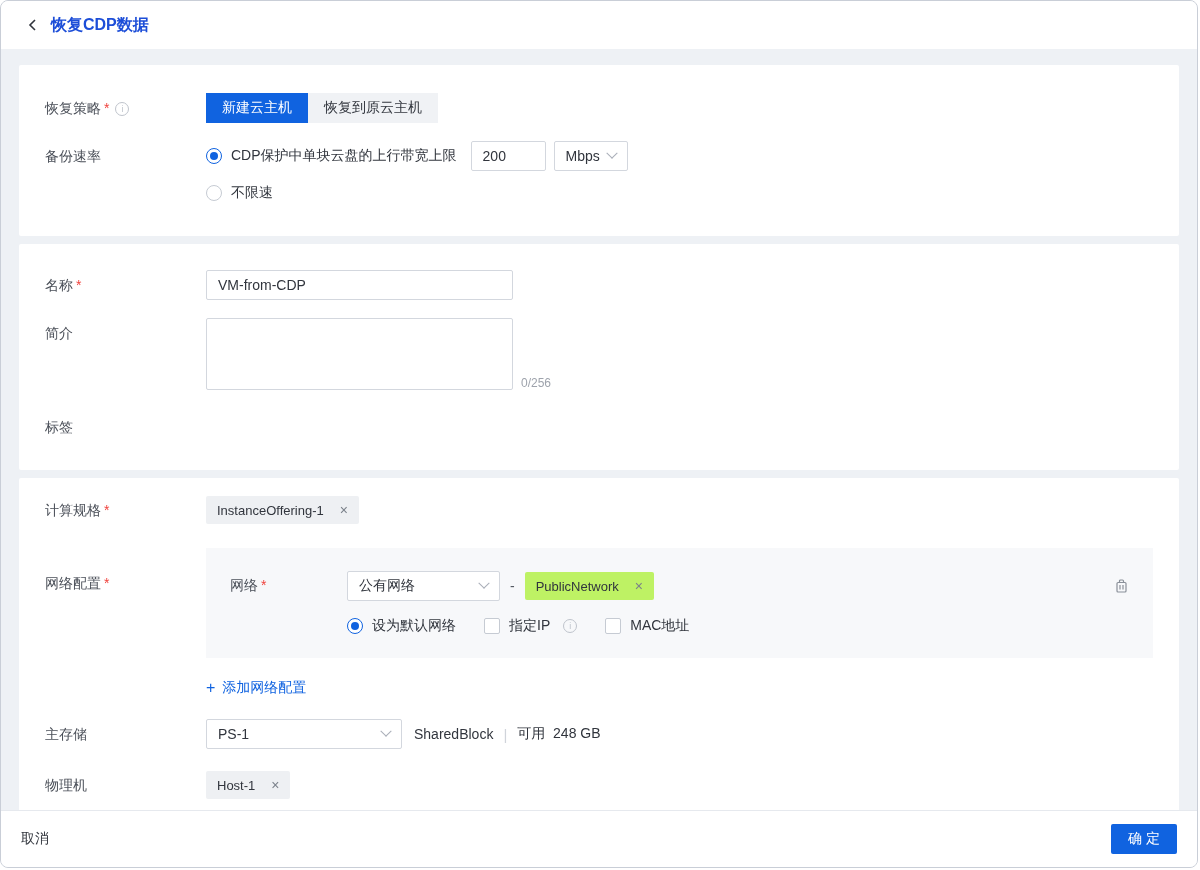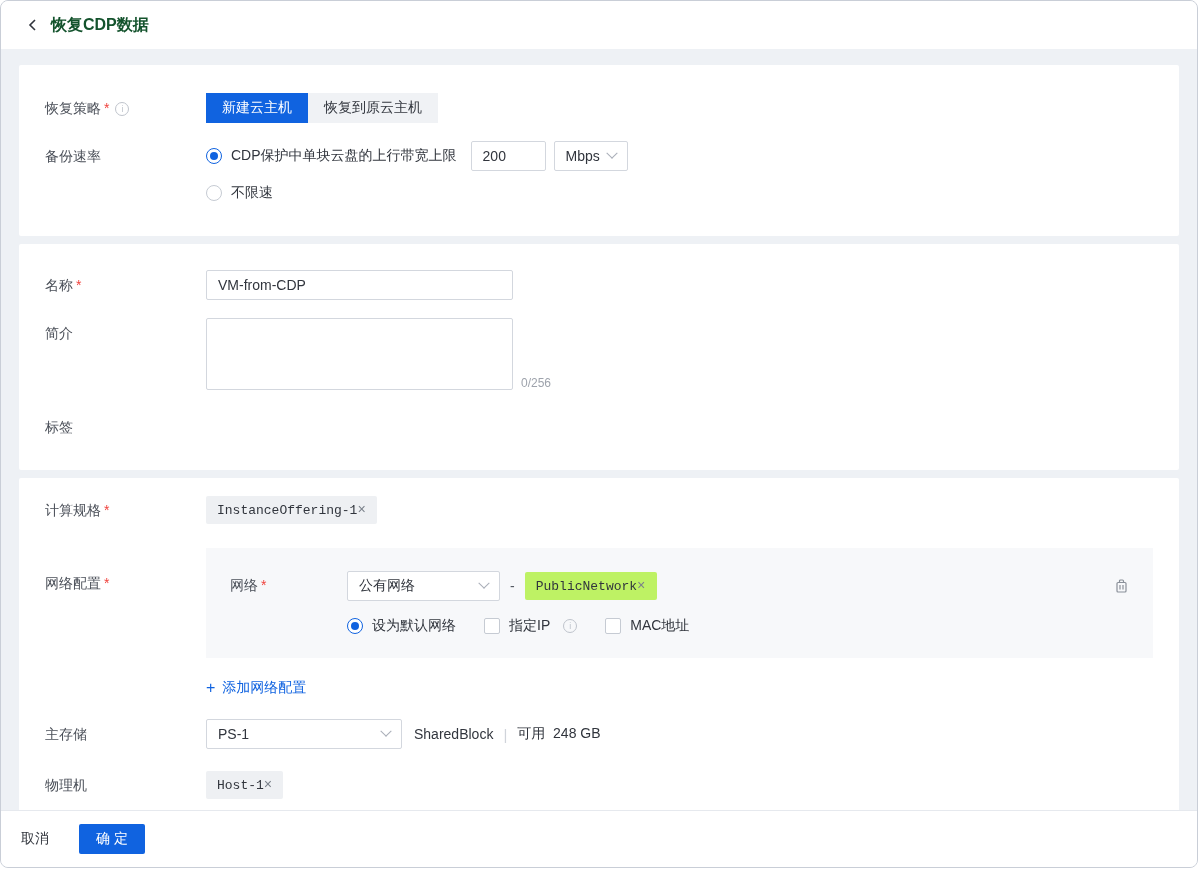--- a/index.html
+++ b/index.html
@@ -21,21 +21,21 @@
   
   .header {
     flex: none; height: 48px; background: #fff;
     display: flex; align-items: center; padding: 0 24px;
   }
   .back-icon {
     width: 16px; height: 16px; margin-right: 10px; cursor: pointer;
     display: inline-flex; align-items: center; justify-content: center;
   }
   .back-icon svg { display:block; }
-  .page-title { font-size: 16px; font-weight: bold; color: #14532d; }
+  .page-title { font-size: 16px; font-weight: bold; color: #1d4ed8; }
 
   
   .content { flex: 1; padding: 16px 18px 0 18px; display: flex; flex-direction: column; gap: 8px; overflow: hidden; }
   .card { background: #fff; border-radius: 2px; padding: 28px 26px; }
 
   .row { display: flex; align-items: flex-start; }
   .row + .row { margin-top: 18px; }
   .row-label { width: 161px; flex: none; line-height: 30px; color: #4a4f58; }
   .row-label .req { color: #f0413c; margin-left: 3px; }
   .row-ctrl { flex: 1; min-width: 0; }
@@ -76,22 +76,22 @@
   .select.disabled { background: #f5f6f8; color: #b4b9c2; cursor: not-allowed; }
   .select.disabled .chevron-down { border-color: #c4c8d0; }
   textarea.tarea {
     width: 307px; height: 72px; border: 1px solid #d3d7de; border-radius: 2px;
     resize: none; font-family: inherit; font-size: 14px; padding: 6px 11px; color: #31353d; outline: none;
   }
   .counter { font-size: 12px; color: #9ea3ac; margin-left: 8px; }
 
   
   .tag {
-    display: inline-flex; align-items: center; gap: 0; height: 28px; padding: 0 11px;
-    background: #eef0f3; border-radius: 2px; font-size: 13px; color: #31353d; font-family: Liberation Mono, monospace;
+    display: inline-flex; align-items: center; gap: 16px; height: 28px; padding: 0 11px;
+    background: #eef0f3; border-radius: 2px; font-size: 13px; color: #31353d;
   }
   .tag .x { color: #7a808a; font-size: 14px; cursor: pointer; line-height: 1; }
   .tag.on-gray { background: #bef264; }
 
   
   .dashed-btn {
     display: inline-flex; align-items: center; height: 26px; padding: 0 9px; cursor: pointer;
     border: 1px dashed #c6cbd3; border-radius: 2px; background: #fff; font-size: 13px; color: #31353d;
   }
 
@@ -109,21 +109,21 @@
   .plus-icon { font-size: 16px; line-height: 1; }
 
   
   .inline-ctrls { display: flex; align-items: center; }
   .store-info { display: inline-flex; align-items: center; gap: 10px; margin-left: 12px; color: #31353d; }
   .vdiv { color: #d0d4da; font-size: 15px; }
 
   
   .footer {
     flex: none; height: 57px; background: #fff; border-top: 1px solid #e6e9ee;
-    display: flex; align-items: center; justify-content: flex-start; padding: 0 20px; gap: 30px;
+    display: flex; align-items: center; justify-content: space-between; padding: 0 20px; gap: 30px;
   }
   .cancel-btn { color: #31353d; cursor: pointer; }
   .ok-btn {
     min-width: 66px; height: 30px; padding: 0 14px; background: var(--accent, #1063e0); color: #fff;
     border: none; border-radius: 2px; font-size: 14px; cursor: pointer; font-family: inherit;
     display: inline-flex; align-items: center; justify-content: center;
   }
 
   .w153 { width: 153px; }
   .w75 { width: 75px; }

